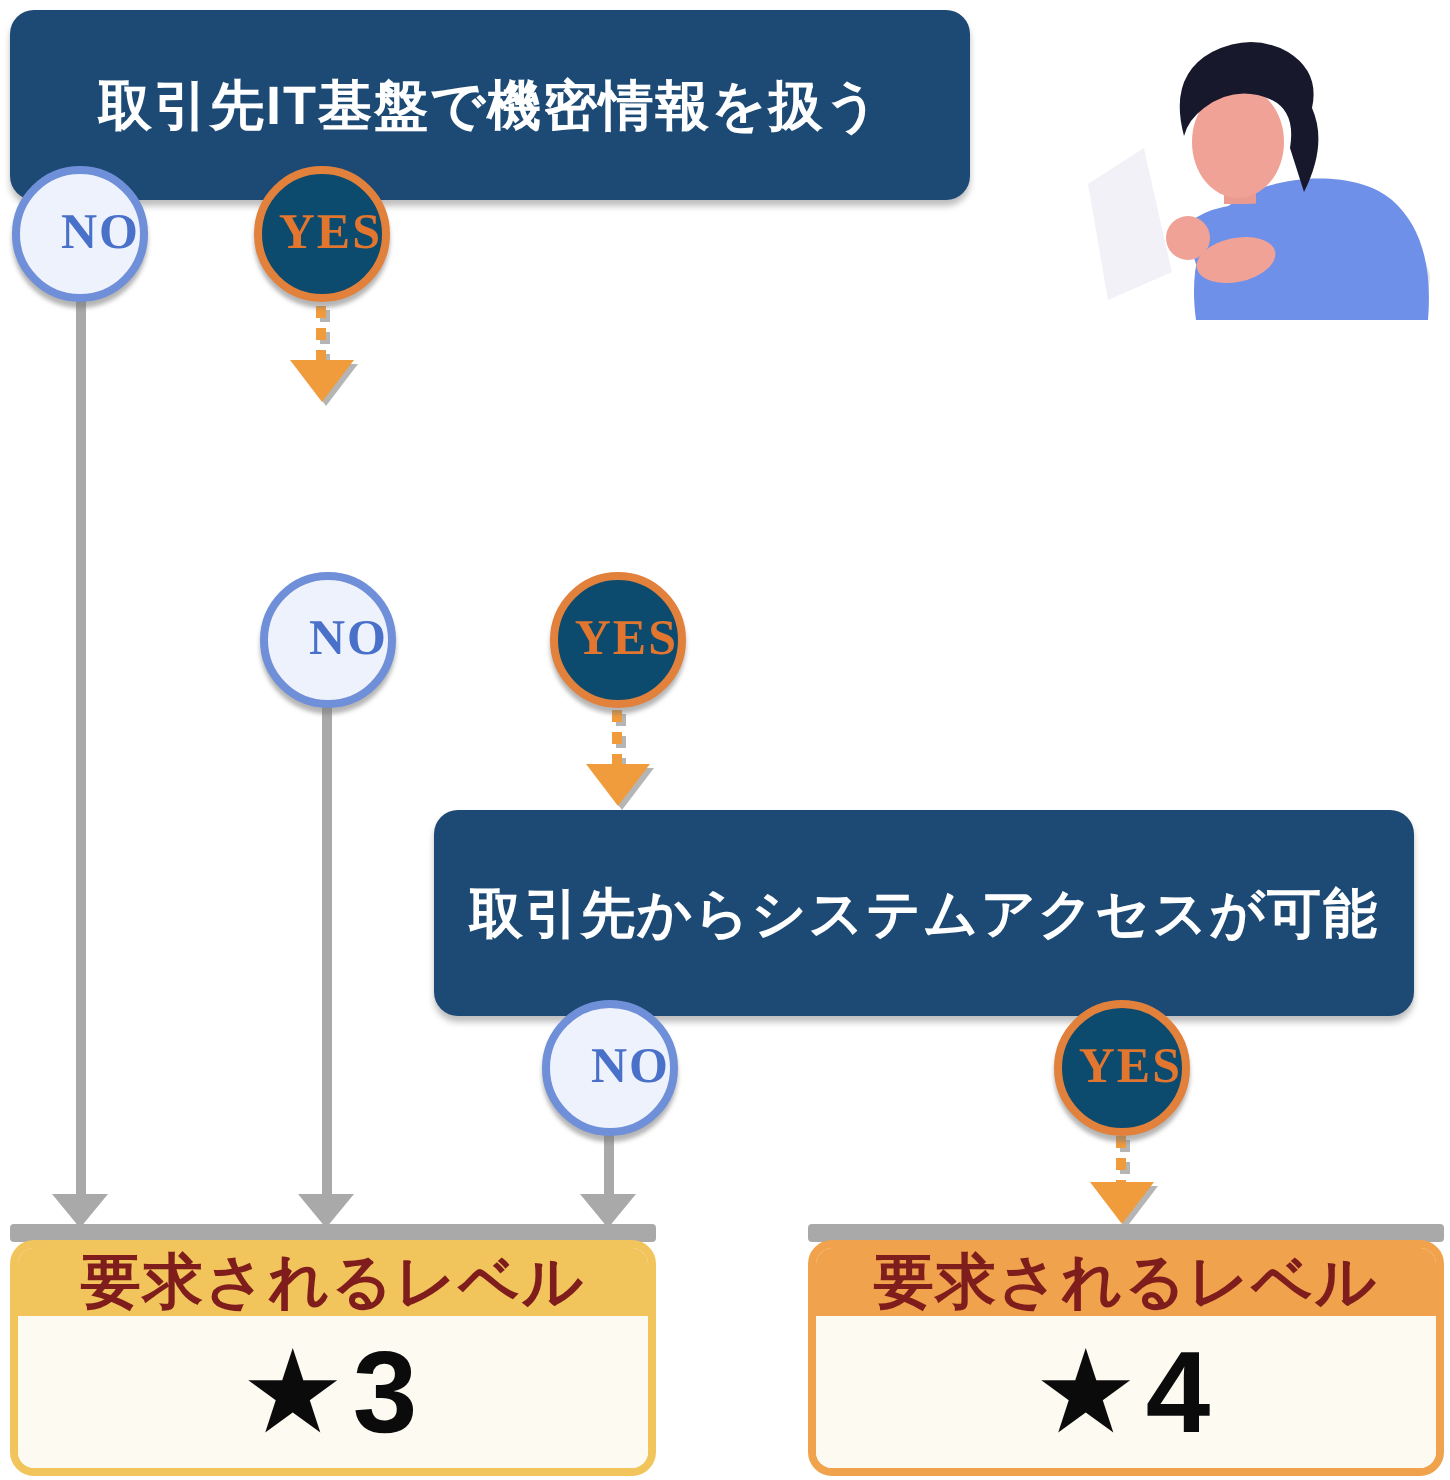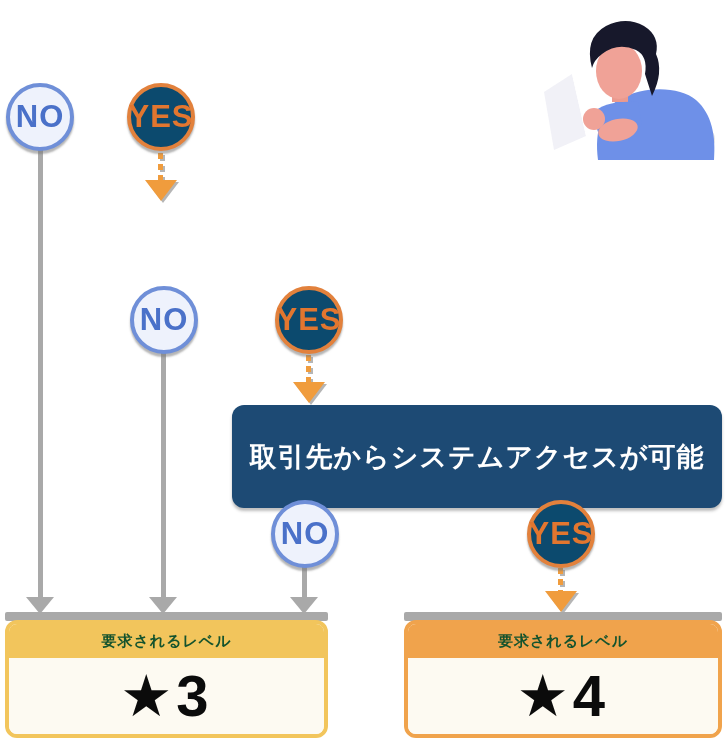--- a/index.html
+++ b/index.html
@@ -12,28 +12,29 @@
 
   
   .qbox {
     position:absolute; background:#1d4a74; border-radius:12px;
     color:#ffffff; display:flex; align-items:center; justify-content:center;
     font-weight:bold; font-size:27px; letter-spacing:1px;
     box-shadow:0 3px 3px rgba(70,70,70,.35);
   }
   .q1 { left:5px;   top:5px;   width:480px; height:95px; }
   .q2 { left:92px;  top:205px; width:626px; height:100px; }
-  .q3 { left:232px; top:405px; width:490px; height:103px; }
+  .q3 { left:217px; top:405px; width:490px; height:103px; }
 
   
   .circle {
     position:absolute; width:68px; height:68px; border-radius:50%;
-    display:flex; align-items:center; justify-content:center;
-    font-weight:bold; font-size:31px; letter-spacing:1px;
+    display:flex; align-items:center; justify-content:flex-end;
+    font-weight:bold; font-size:25px; letter-spacing:1px;
     box-shadow:0 3px 2px rgba(120,120,120,.55);
+    font-family:Liberation Serif, serif;
   }
   .no  { background:#eef2fc; border:4px solid #6f8fd8; color:#4a71c9; }
   .yes { background:#0c4a6e; border:4px solid #e2813c; color:#e2762f; }
   .no1  { left:6px;   top:83px; }
   .yes1 { left:127px; top:83px; }
   .no2  { left:130px; top:286px; }
   .yes2 { left:275px; top:286px; }
   .no3  { left:271px; top:500px; }
   .yes3 { left:527px; top:500px; }
 
@@ -75,21 +76,21 @@
   .coll-left  { left:5px;   width:323px; }
   .coll-right { left:404px; width:318px; }
 
   
   .result {
     position:absolute; top:620px; height:118px; border-radius:12px;
     overflow:hidden; border:4px solid; background:#fdfaf2;
   }
   .result .hdr {
     height:34px; display:flex; align-items:center; justify-content:center;
-    font-weight:bold; font-size:15px; color:#14532d; letter-spacing:1px;
+    font-weight:bold; font-size:30px; color:#7f1d1d; letter-spacing:1px;
   }
   .result .bdy {
     height:76px; display:flex; align-items:center; justify-content:center;
     background:#fdfaf2; color:#0b0b0b; font-weight:bold; font-size:58px;
     letter-spacing:4px;
   }
   .result-left  { left:5px;   width:323px; border-color:#f2c55c; }
   .result-left  .hdr { background:#f2c55c; }
   .result-right { left:404px; width:318px; border-color:#f0a34c; }
   .result-right .hdr { background:#f0a34c; }
@@ -108,20 +109,23 @@
   <div class="ghead gh2"></div>
   <div class="ghead gh3"></div>
 
   <div class="dash dyes1"></div>
   <div class="ohead oh1"></div>
   <div class="dash dyes2"></div>
   <div class="ohead oh2"></div>
   <div class="dash dyes3"></div>
   <div class="ohead oh3"></div>
 
+  <div class="qbox q1">
+    <span>取引先IT基盤で機密情報を扱う</span>
+  </div>
   <div class="qbox q3">
     <span>取引先からシステムアクセスが可能</span>
   </div>
 
   <div class="circle no  no1">
       <span>NO</span>
     </div>
   <div class="circle yes yes1">
       <span>YES</span>
     </div>

